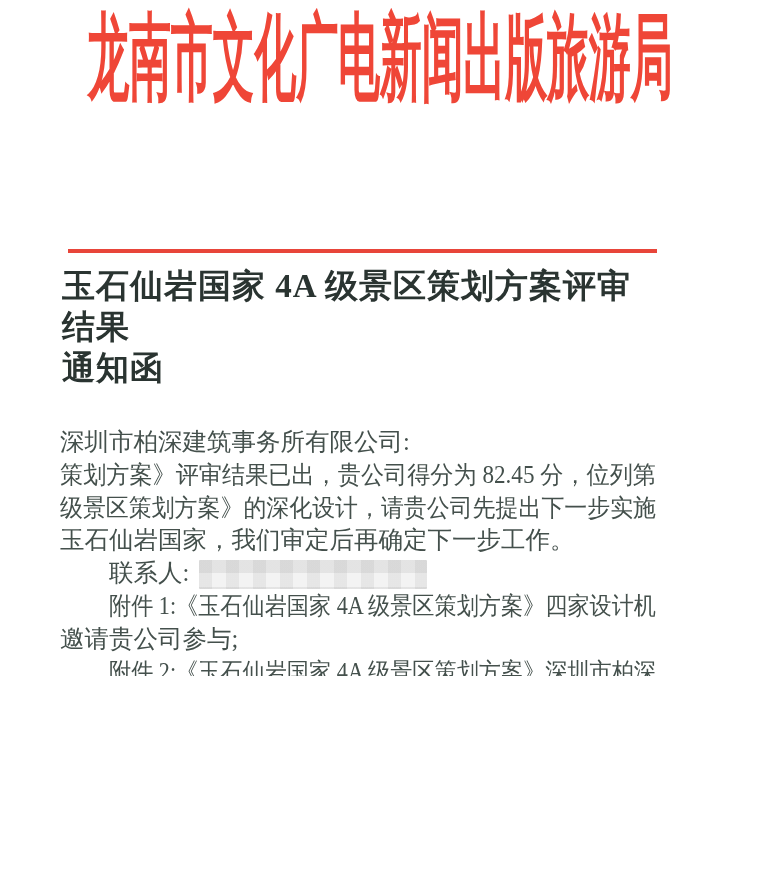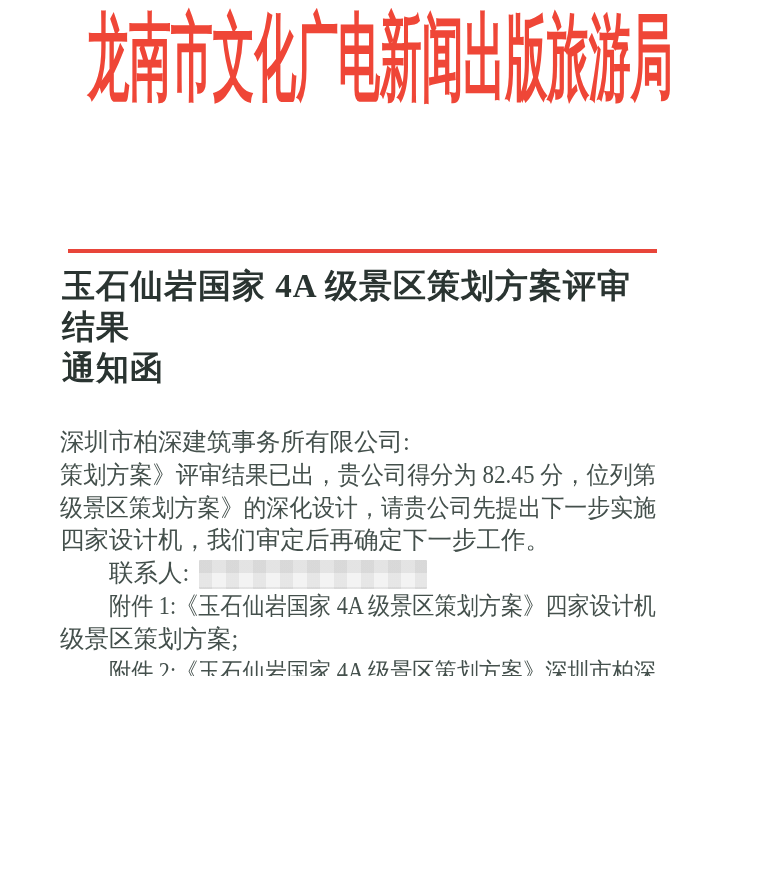--- a/index.html
+++ b/index.html
@@ -80,24 +80,24 @@
 
   <div class="doc-title" style="color: rgb(42, 52, 49);">
     <div>玉石仙岩国家 4A 级景区策划方案评审结果</div>
     <div>通知函</div>
   </div>
 
   <div class="body-text" style="color: rgb(68, 80, 76);">
       <div class="body-line"><span class="line-inner">深圳市柏深建筑事务所有限公司:</span></div>
       <div class="body-line"><span class="line-inner" style="transform: scaleX(0.94472);">策划方案》评审结果已出，贵公司得分为 82.45 分，位列第</span></div>
       <div class="body-line"><span class="line-inner" style="transform: scaleX(0.935636);">级景区策划方案》的深化设计，请贵公司先提出下一步实施</span></div>
-      <div class="body-line"><span class="line-inner">四家设计机，我们审定后再确定下一步工作。</span></div>
+      <div class="body-line"><span class="line-inner">玉石仙岩国家，我们审定后再确定下一步工作。</span></div>
       <div class="body-line indent"><span class="line-inner">联系人:</span><span class="redaction"></span></div>
       <div class="body-line indent"><span class="line-inner" style="transform: scaleX(0.904086);">附件 1:《玉石仙岩国家 4A 级景区策划方案》四家设计机</span></div>
-      <div class="body-line"><span class="line-inner">级景区策划方案;</span></div>
+      <div class="body-line"><span class="line-inner">邀请贵公司参与;</span></div>
       <div class="body-line indent"><span class="line-inner" style="transform: scaleX(0.904086);">附件 2:《玉石仙岩国家 4A 级景区策划方案》深圳市柏深</span></div>
       <div class="body-line"><span class="line-inner">建筑事务所有限公司评分意见汇总表。</span></div>
     </div>
 
   <div class="date-line" style="color: rgb(68, 80, 76);">2020 年 12 月 14 日</div>
 
   <svg class="seal" viewBox="0 0 210 180">
     <g id="seal-group" opacity="0.84">
       <ellipse cx="104" cy="89" rx="81" ry="70" fill="none" stroke-width="6.5" stroke="#da382b"></ellipse>
       <polygon points="101,50 106.9,65.9 123.8,66.6 110.5,77.1 115.1,93.4 101,84 86.9,93.4 91.5,77.1 78.2,66.6 95.1,65.9" fill="#da382b"></polygon>

